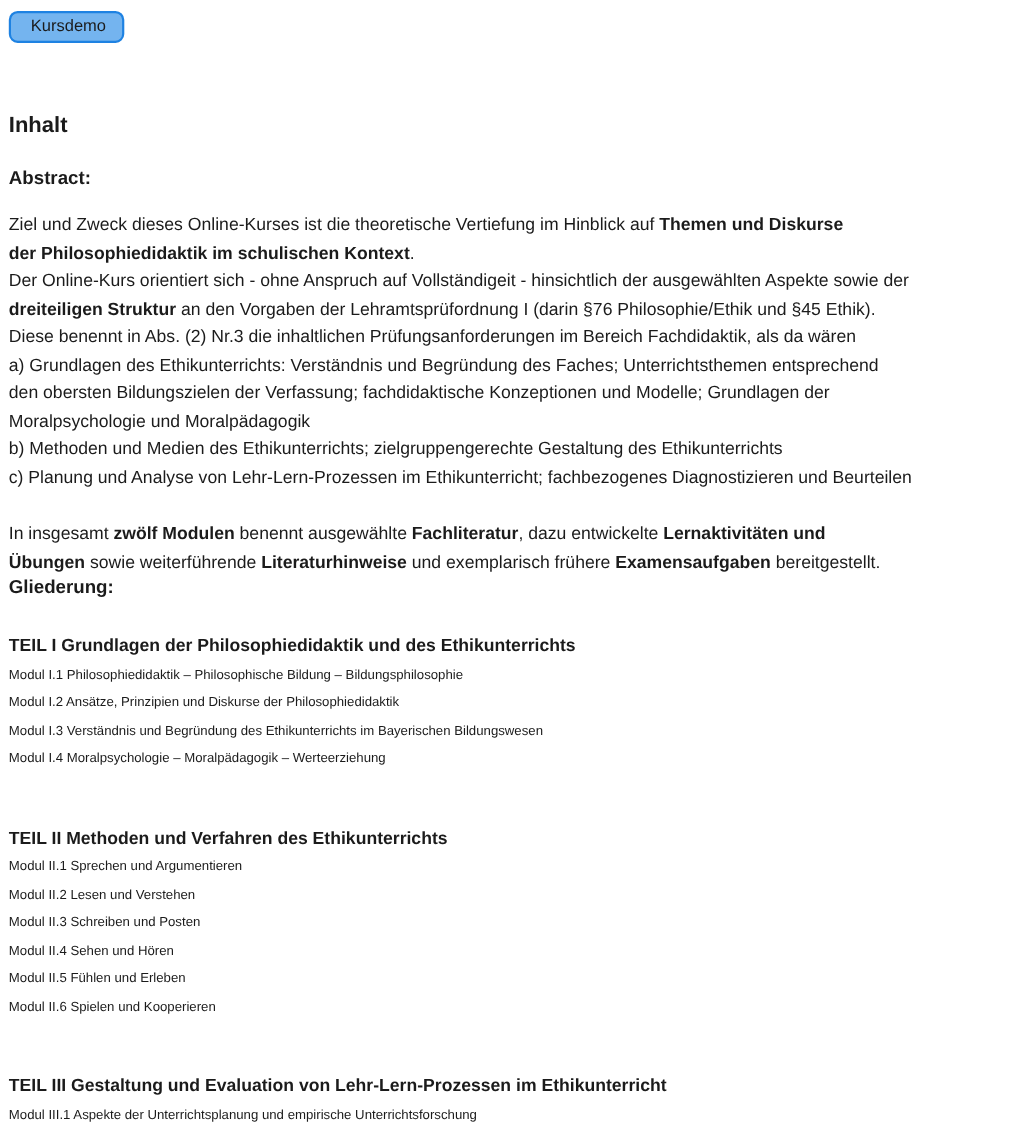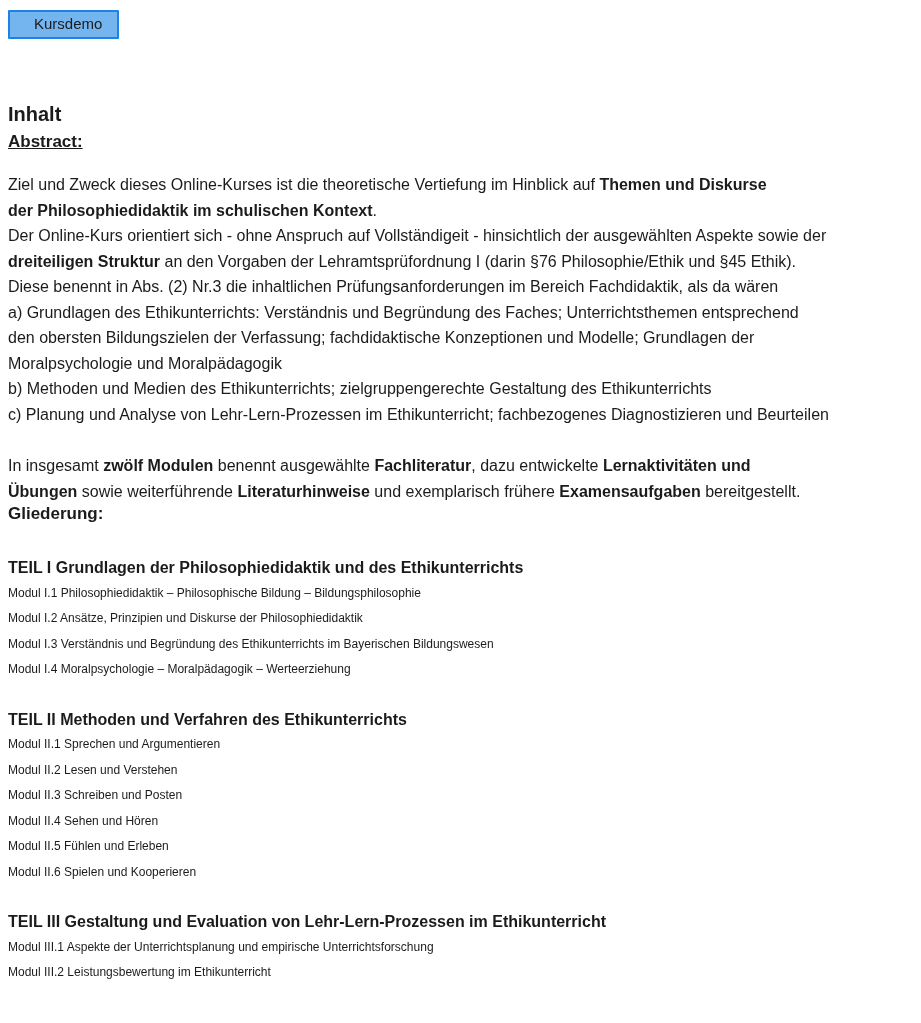--- a/index.html
+++ b/index.html
@@ -19,50 +19,50 @@
     overflow: hidden;
   }
   .page {
     padding: 10px 0 0 8px;
     width: 921px;
   }
   .kursdemo-btn {
     display: inline-block;
     background: var(--button-bg);
     border: 2px solid var(--button-border);
-    border-radius: 1px;
+    border-radius: 8px;
     color: var(--button-text);
     font-family: "Liberation Sans", sans-serif;
     font-size: 15px;
-    padding: 3px 15px 4px 24px;
+    padding: 3px 15px 4px 18px;
     cursor: pointer;
     line-height: 18px;
   }
   h1.inhalt {
     margin-top: 64px;
     font-size: 20px;
     font-weight: 700;
     line-height: 23px;
   }
   h2.subhead {
     font-size: 17px;
     font-weight: 700;
     line-height: 20px;
   }
-  h2.abstract-head { margin-top: 6px; text-decoration: underline; }
+  h2.abstract-head { margin-top: 26px; }
   h2.gliederung-head { }
   p.bodytext {
     font-size: 16px;
     line-height: 25.5px;
   }
   p.para1 { margin-top: 20px; }
   p.para2 { margin-top: 26px; }
   b { font-weight: 700; }
   .outline { margin-top: 31px; }
-  .outline-block + .outline-block { margin-top: 24px; }
+  .outline-block + .outline-block { margin-top: 47px; }
   .outline-title {
     font-size: 16px;
     font-weight: 700;
     line-height: 25.5px;
   }
   .module-line {
     font-size: 12px;
     line-height: 25.5px;
   }
 </style>

